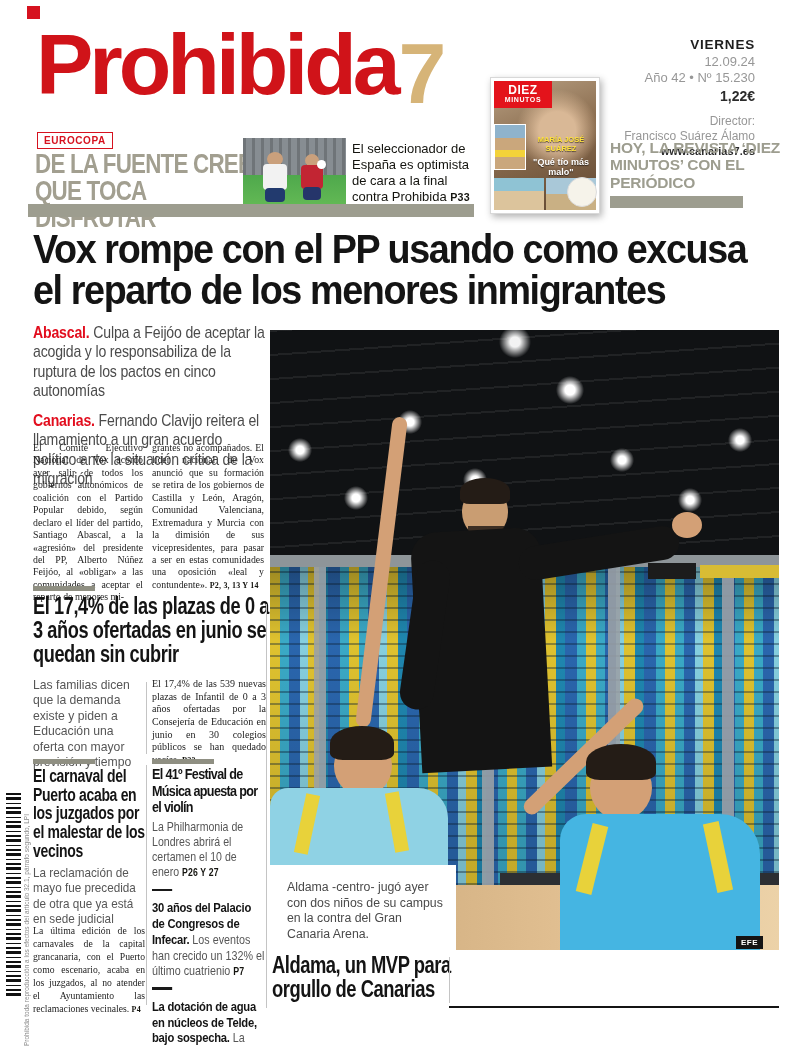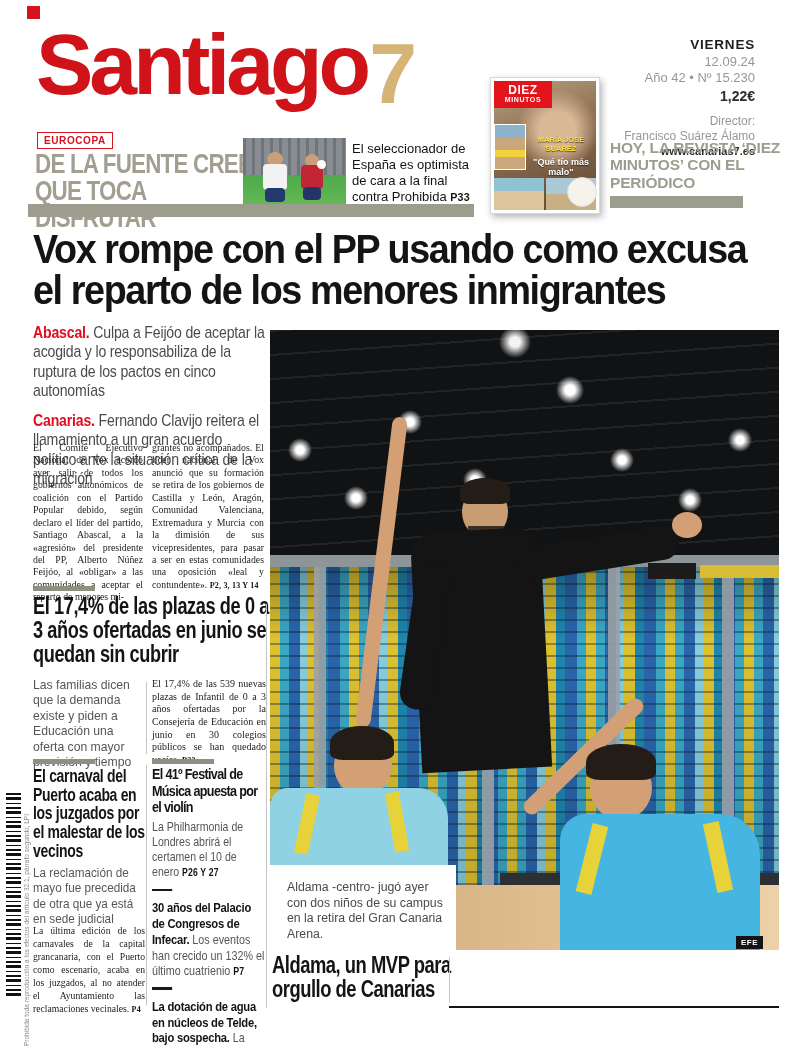--- a/index.html
+++ b/index.html
@@ -166,21 +166,21 @@
      background:repeating-linear-gradient(180deg,#111 0 2px,#fff 2px 4px,#111 4px 7px,#fff 7px 10px,#111 10px 11px,#fff 11px 14px);}
   .legal{left:23px;top:1046px;width:260px;font-size:6.5px;color:#8a8a8a;transform:rotate(-90deg);
          transform-origin:0 0;white-space:nowrap;}
 </style>
 </head>
 <body>
 
 <div class="page" data-interactable="false">
 
   <div class="abs corner-mark" data-interactable="false"></div>
-  <div class="abs logo" data-interactable="false"><span class="logo-main" data-interactable="false">Santiago</span><span class="logo-7" data-interactable="false">7</span></div>
+  <div class="abs logo" data-interactable="false"><span class="logo-main" data-interactable="false">Prohibida</span><span class="logo-7" data-interactable="false">7</span></div>
   <div class="abs issue" data-interactable="false">
     <div class="day" data-interactable="false">VIERNES</div>
     <div data-interactable="false">12.09.24</div>
     <div data-interactable="false">Año 42 • Nº 15.230</div>
     <div class="price" data-interactable="false">1,22€</div>
     <div class="gap"></div>
     <div class="small" data-interactable="false">Director:</div>
     <div class="small" data-interactable="false">Francisco Suárez Álamo</div>
     <div class="web" data-interactable="false">www.canarias7.es</div>
   </div>
@@ -288,21 +288,21 @@
     <div class="fig skin" style="left:248px;top:322px;width:16px;height:160px;border-radius:10px;transform:rotate(46deg);transform-origin:bottom center;" data-interactable="false"></div>
     <div class="fig skin head" style="left:320px;top:426px;width:62px;height:64px;" data-interactable="false"></div>
     <div class="hair" style="left:316px;top:414px;width:70px;height:36px;" data-interactable="false"></div>
     <div class="fig jersey2" style="left:290px;top:484px;width:200px;height:136px;border-radius:26px 40px 0 0;" data-interactable="false">
       <span class="strap" style="left:24px;top:10px;width:16px;height:70px;transform:rotate(14deg);"></span>
       <span class="strap" style="left:150px;top:8px;width:16px;height:70px;transform:rotate(-12deg);"></span>
     </div>
 
 
     <div class="caption-box" data-interactable="false">
-      <div class="caption" data-interactable="false">Aldama -centro- jugó ayer con dos niños de su campus en la retira del Gran Canaria Arena.</div>
+      <div class="caption" data-interactable="false">Aldama -centro- jugó ayer con dos niños de su campus en la contra del Gran Canaria Arena.</div>
     </div>
     <div class="credit" data-interactable="false">EFE</div>
   </div>
 
   <h2 class="abs aldama-head" style="margin:0;" data-interactable="false">Aldama, un MVP para orgullo de Canarias</h2>
   <div class="abs vrule mid-vrule" data-interactable="false"></div>
   <div class="abs black-rule" data-interactable="false"></div>
 
   <div class="abs barcode" data-interactable="false"></div>
   <div class="abs legal" data-interactable="false">Prohibida toda reproducción a los efectos del artículo 32.1, párrafo segundo, LPI</div>

